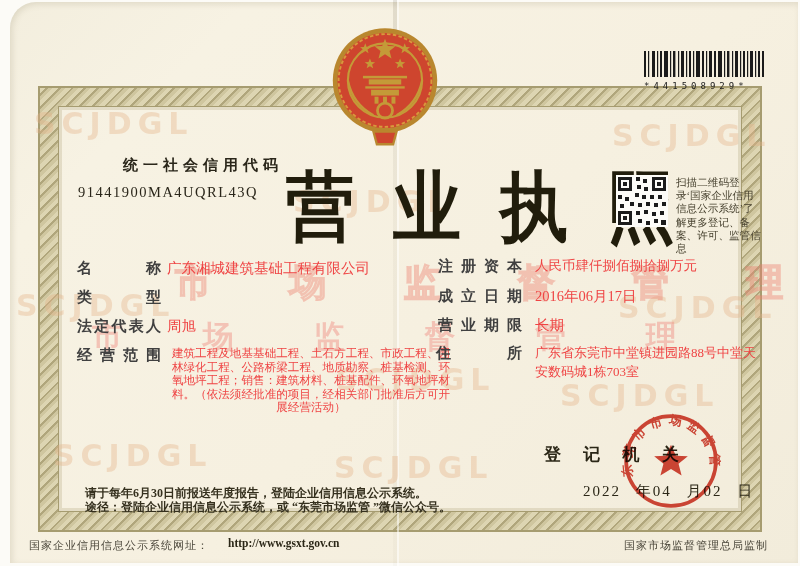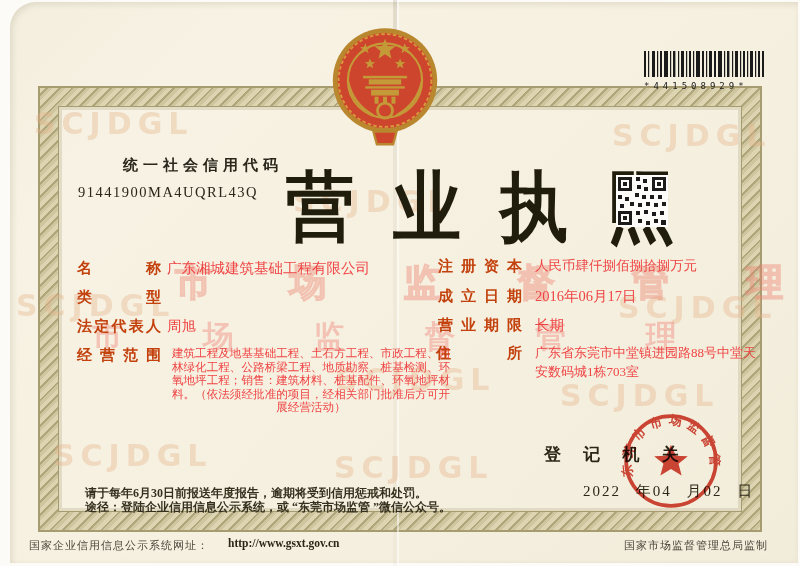--- a/index.html
+++ b/index.html
@@ -25,21 +25,21 @@
     letter-spacing:6px;color:rgba(230,178,136,.38);z-index:1;pointer-events:none;}
   .wm-red{position:absolute;font-family:"Liberation Serif",serif;font-weight:bold;z-index:1;pointer-events:none;white-space:nowrap;}
   .wm-red.outline{font-size:37px;letter-spacing:34px;color:transparent;-webkit-text-stroke:1.3px rgba(236,128,112,.42);}
   .wm-red.solid{font-size:31px;letter-spacing:36px;color:rgba(238,130,122,.42);}
 
   .abs{position:absolute;z-index:3;}
   .code-label{font-size:15px;font-weight:bold;letter-spacing:5px;color:#2a261a;margin-left:43px;}
   .code-value{font-size:14.5px;letter-spacing:1.5px;color:#2a261a;}
   .title{font-size:68px;font-weight:bold;letter-spacing:11px;color:#211d0c;
     transform:scaleY(1.12);transform-origin:top left;white-space:nowrap;}
-  .flabel{display:inline-block;font-size:15px;font-weight:bold;color:#c2410c;
+  .flabel{display:inline-block;font-size:15px;font-weight:bold;color:#404040;
     text-align:justify;text-align-last:justify;}
   .fvalue{font-size:14.5px;color:#ef4444;line-height:18px;font-family:Liberation Serif, serif;}
   .scope{font-size:11.6px;line-height:13.6px;text-align:center;}
   .addr{font-size:13px;line-height:18.5px;}
   .registry{font-size:17px;font-weight:bold;letter-spacing:9px;color:#2b2717;}
   .datetext{font-size:15px;color:#2b2717;letter-spacing:2px;word-spacing:9px;}
   .notes{font-size:12px;font-weight:bold;line-height:13.8px;color:#35301e;}
   .footer-small{font-size:11px;color:#4a463a;letter-spacing:1px;}
   .footer-url{font-size:11.5px;font-weight:bold;color:#2b2717;}
   .barcode-digits{font-family:"DejaVu Sans Mono",monospace;font-size:9px;letter-spacing:4px;color:#222;}
@@ -169,20 +169,21 @@
           <rect x="28" y="35" width="4" height="4"></rect>
         <rect x="36" y="37" width="4" height="4"></rect>
           <rect x="44" y="36" width="4" height="4"></rect>
           <rect x="22" y="44" width="4" height="4"></rect>
         <rect x="30" y="46" width="4" height="4"></rect>
           <rect x="38" y="44" width="4" height="4"></rect>
           <rect x="45" y="45" width="5" height="5"></rect>
       </g>
     </svg>
   </div>
+  <div class="abs qr-caption" style="left:676px;top:176px;width:88px">扫描二维码登录‘国家企业信用信息公示系统’了解更多登记、备案、许可、监管信息</div>
 
   <div class="abs flabel" style="left:77px;top:259px;width:84px">名称</div>
   <div class="abs fvalue" style="left:167px;top:259px;width:270px">广东湘城建筑基础工程有限公司</div>
 
   <div class="abs flabel" style="left:77px;top:288px;width:84px">类型</div>
 
   <div class="abs flabel" style="left:77px;top:317px;width:84px">法定代表人</div>
   <div class="abs fvalue" style="left:167px;top:317px;width:270px">周旭</div>
 
   <div class="abs flabel" style="left:77px;top:346px;width:84px">经营范围</div>
@@ -210,20 +211,20 @@
         </defs>
       <circle cx="50" cy="50" r="44" fill="none" stroke="#d0392a" stroke-width="3.6"></circle>
       <path d="M50 34 L54.8 44.8 L66.5 45.4 L57.4 52.8 L60.4 64.2 L50 57.8 L39.6 64.2 L42.6 52.8 L33.5 45.4 L45.2 44.8 Z" fill="#d0392a"></path>
       <text font-family="Liberation Serif, serif" font-size="12.2" font-weight="bold" fill="#d0392a" letter-spacing="5.5">
         <textPath href="#sealArc" startOffset="2">东莞市市场监督管理局</textPath>
       </text>
     </svg>
   </div>
 
   <div class="abs notes" style="left:85px;top:487px;width:400px">
-    <div>请于每年6月30日前报送年度报告，逾期将受到信用惩戒和处罚。</div>
+    <div>请于每年6月30日前报送年度报告，登陆企业信用信息公示系统。</div>
     <div>途径：登陆企业信用信息公示系统，或 “东莞市场监管 ”微信公众号。</div>
   </div>
 
   <div class="abs footer-small" style="left:29px;top:538px">国家企业信用信息公示系统网址：</div>
   <div class="abs footer-url" style="left:228px;top:537px">http://www.gsxt.gov.cn</div>
   <div class="abs footer-small" style="left:624px;top:538px">国家市场监督管理总局监制</div>
 </div>
 
 </body></html>

